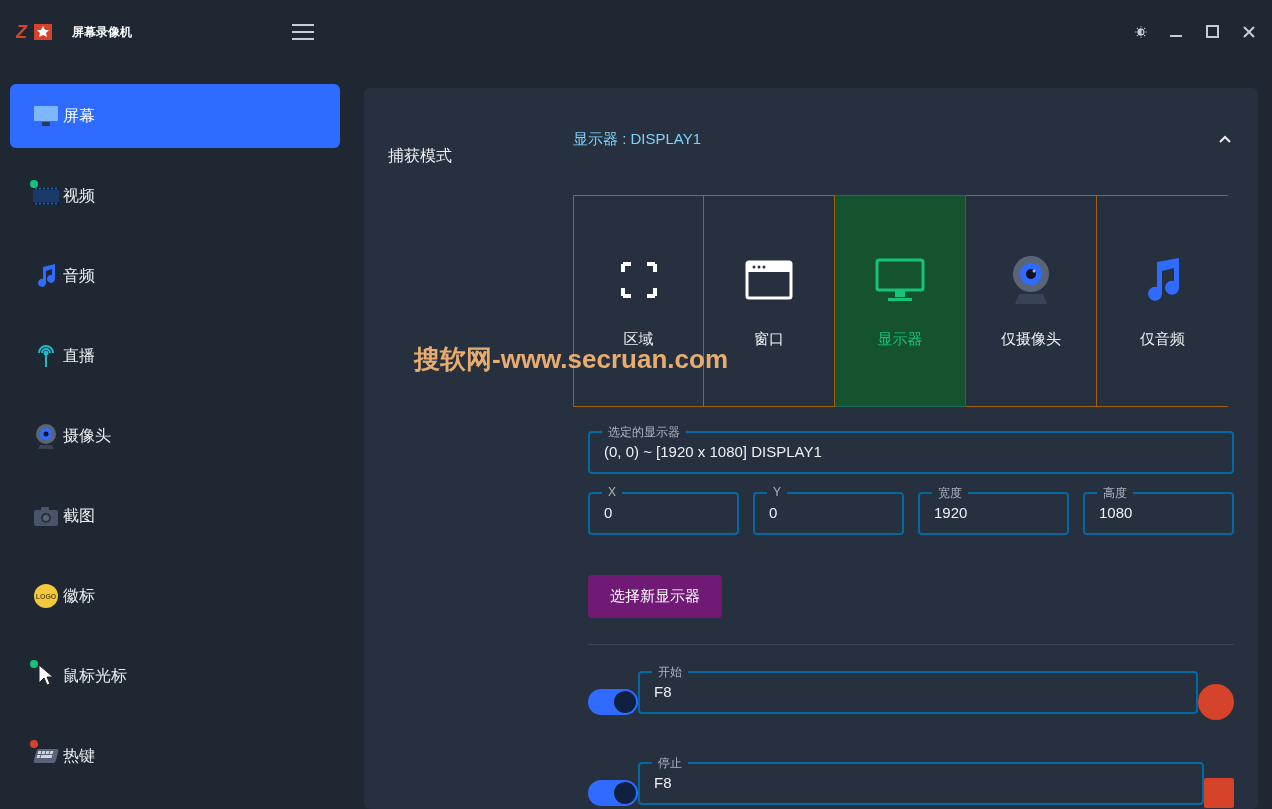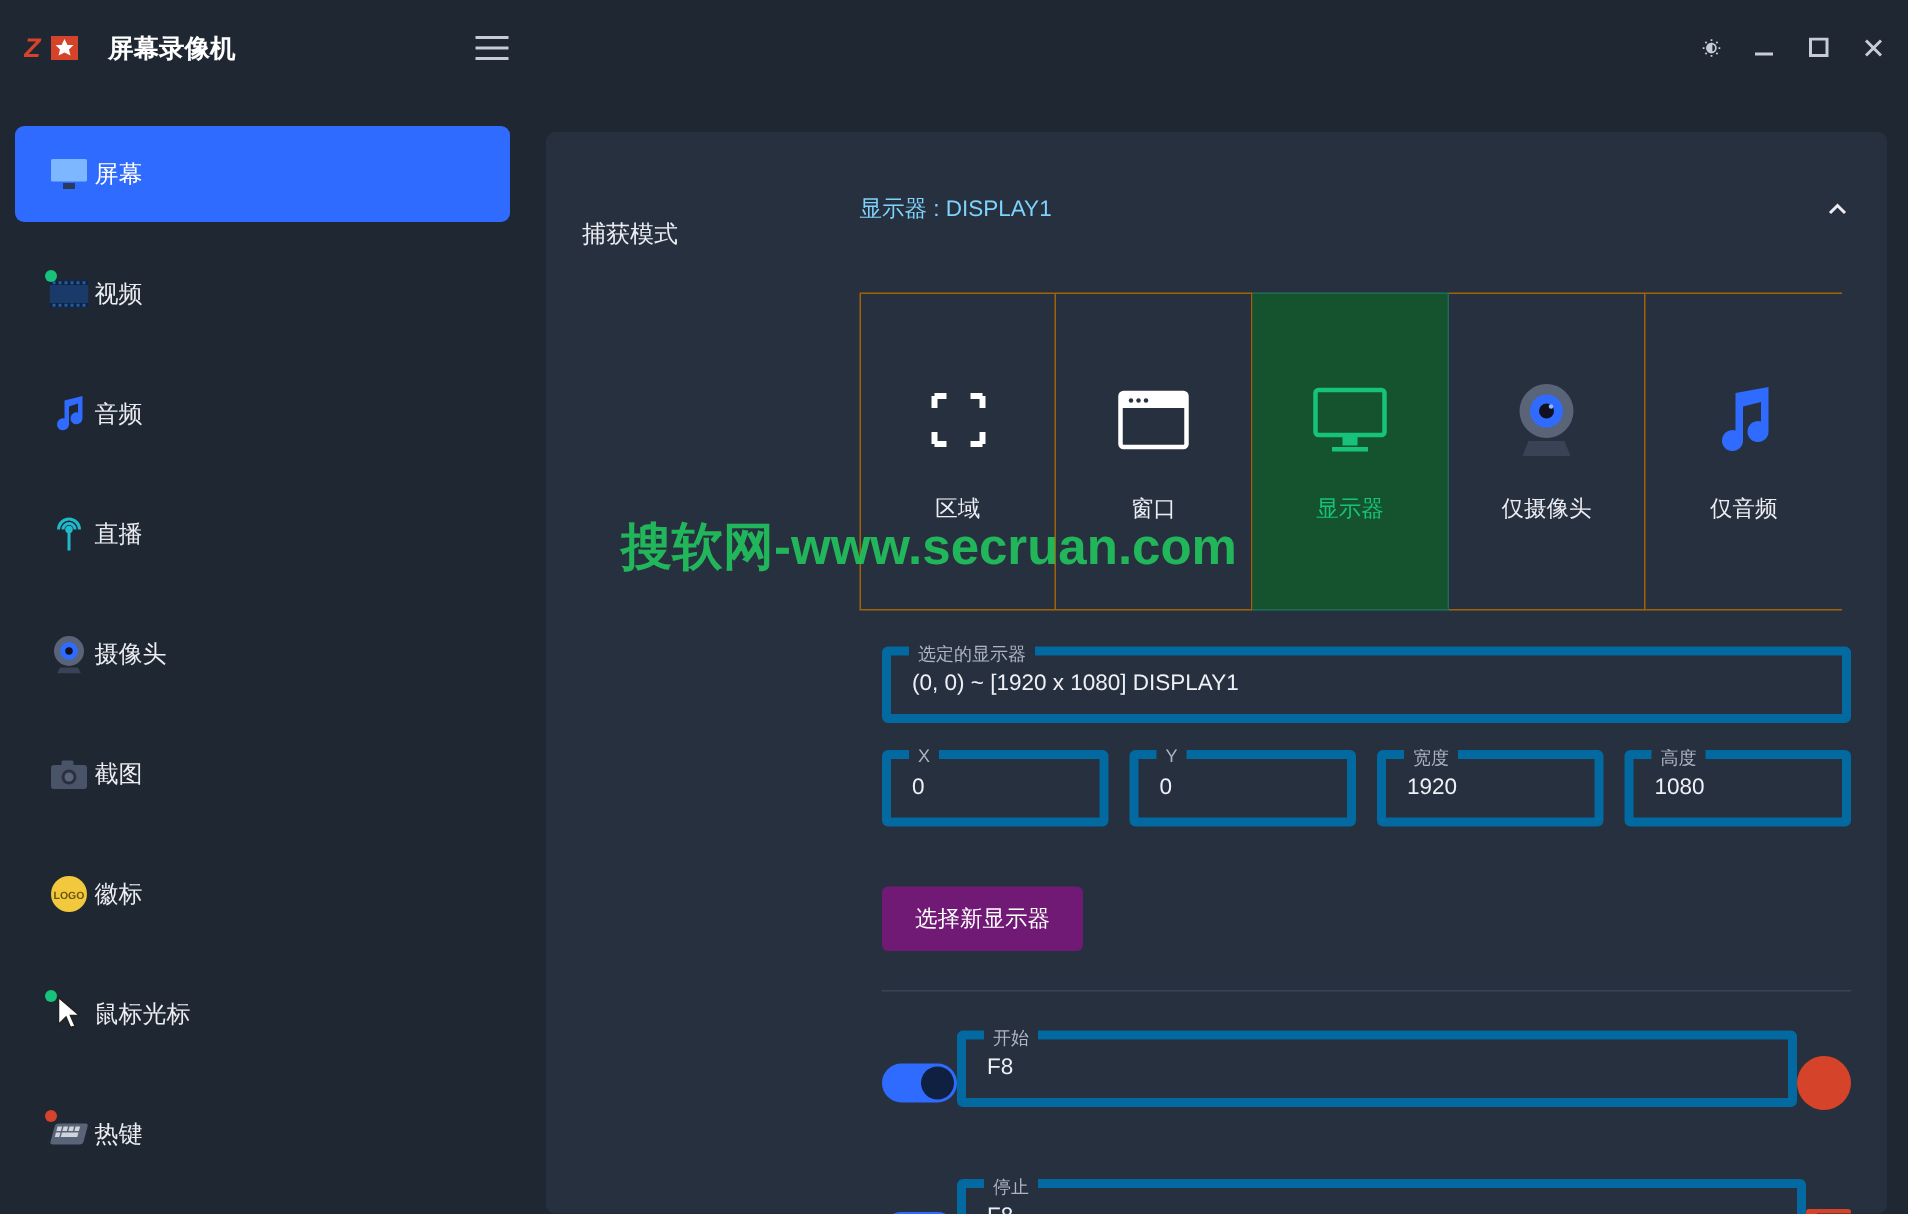--- a/index.html
+++ b/index.html
@@ -1,20 +1,20 @@
 <!DOCTYPE html>
 <html><head>
 <meta charset="utf-8">
 <style>
 * { margin: 0; padding: 0; box-sizing: border-box; font-family: "Microsoft YaHei", Arial, sans-serif; }
 body { background: #1f2732; color: #ecedf2; width: 1272px; height: 809px; overflow: hidden; }
 .titlebar { height: 64px; display: flex; align-items: center; padding: 0 16px; background: #1f2732; }
 .logo { display: flex; align-items: center; gap: 8px; }
 .logo-badge { display:flex; align-items:center; }
-.app-title { font-size: 17px; font-weight: bold; color: #fff; margin-left: 8px; }
+.app-title { font-size: 12px; font-weight: bold; color: #fff; margin-left: 8px; }
 .hamburger { margin-left: 160px; cursor: pointer; display:flex; flex-direction:column; gap:5px; }
 .hamburger span { display:block; width:22px; height:2px; background:#c8ccd6; }
 .title-right { margin-left:auto; display:flex; align-items:center; gap:22px; }
 .win-btn { width:14px; height:14px; display:flex; align-items:center; justify-content:center; cursor:pointer; color:#c8ccd6; }
 .layout { display:flex; height: calc(809px - 64px); }
 .sidebar { width: 350px; padding: 20px 10px 0 10px; overflow-y:auto; }
 .side-item { display:flex; align-items:center; gap:3px; padding: 18px 22px; border-radius:6px; cursor:pointer; margin-bottom: 16px; font-size:16px; }
 .side-item.active { background:#2f6bff; color:#fff; }
 .side-icon { width:28px; height:28px; display:flex; align-items:center; justify-content:center; position:relative; }
 .dot { position:absolute; width:8px; height:8px; border-radius:50%; top:-2px; left:-2px; }
@@ -22,23 +22,23 @@
 .section-row { display:flex; align-items:center; margin-bottom: 28px; }
 .section-label { width:185px; font-size:16px; font-weight:500;margin-top:34px; }
 .section-value { font-size:15px; color:#7dd3fc; }
 .chevron { margin-left:auto; cursor:pointer; }
 .mode-grid { display:flex; margin-left: 185px; margin-bottom: 24px; }
 .mode-tile { width: 131px; height: 212px; border: 1px solid #a16207; display:flex; flex-direction:column; align-items:center; justify-content:center; gap:24px; cursor:pointer; font-size:15px; text-align:center; padding: 8px 4px; }
 .mode-tile.selected { background:#14532d; border-color:#1f6a5b; }
 .mode-tile.selected .mode-label { color:#17c37b; }
 .mode-tile:not(:first-child){ border-left:none; }
 .mode-icon { height:52px; display:flex; align-items:center; justify-content:center; }
-.watermark { position:absolute; left:50px; top:254px; font-size:34px; font-weight:bold; color:#22c55e; opacity:0.9; pointer-events:none; z-index:5;}
+.watermark { position:absolute; left:50px; top:254px; font-size:26px; font-weight:bold; color:#fdba74; opacity:0.9; pointer-events:none; z-index:5;}
 .content-col { margin-left:200px; }
-.fieldset { border:6px solid #0369a1; border-radius:4px; padding: 10px 14px 12px 14px; position:relative; margin-bottom:18px; }
+.fieldset { border:2px solid #0369a1; border-radius:4px; padding: 10px 14px 12px 14px; position:relative; margin-bottom:18px; }
 .field-label { position:absolute; top:-9px; left:12px; background:#27303f; padding:0 6px; font-size:12px; color:#aeb4c3; }
 .fieldset-value { font-size:15px; color:#eef0f6; }
 .grid4 { display:grid; grid-template-columns: repeat(4, 1fr); gap:14px; margin-bottom: 22px; }
 .btn-primary { background:#701a75; color:#fff; border:none; padding: 12px 22px; border-radius:4px; font-size:15px; cursor:pointer; }
 .divider { height:1px; background:#3b4456; margin: 26px 0; }
 .hotkey-row { display:flex; align-items:center; margin-bottom: 30px; }
 .toggle { width:50px; height:26px; background:#2f6bff; border-radius:14px; position:relative; cursor:pointer; flex-shrink:0; }
 .toggle-knob { position:absolute; right:2px; top:2px; width:22px; height:22px; border-radius:50%; background:#102040; }
 .hotkey-field { flex:1; }
 .indicator { width:36px; height:36px; border-radius:50%; flex-shrink:0; }

